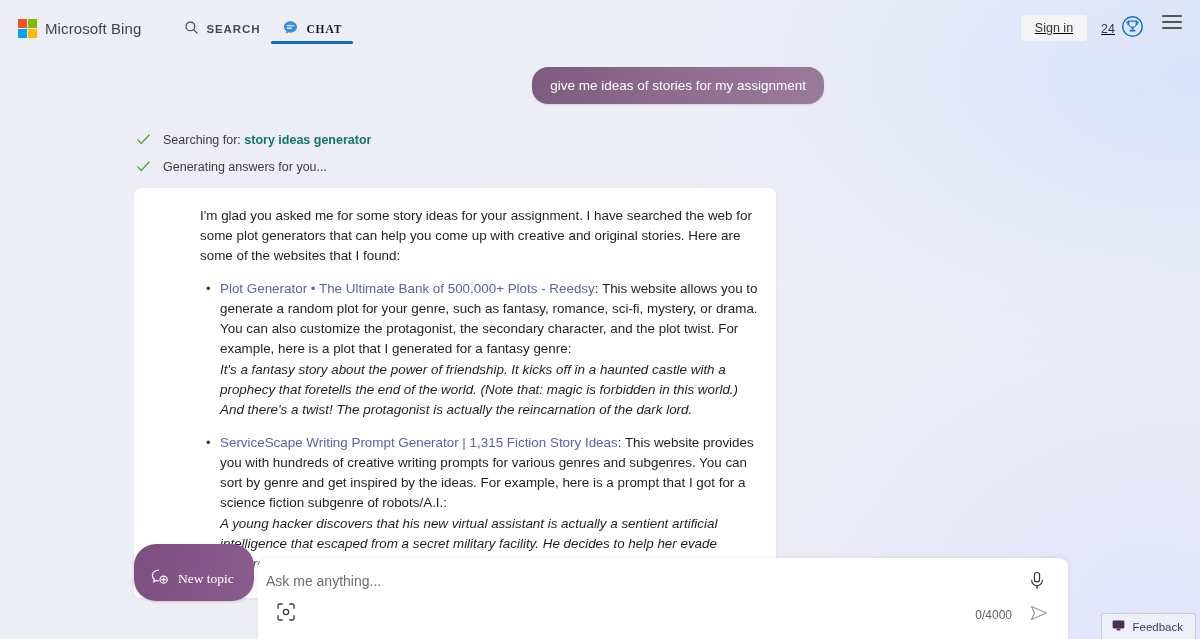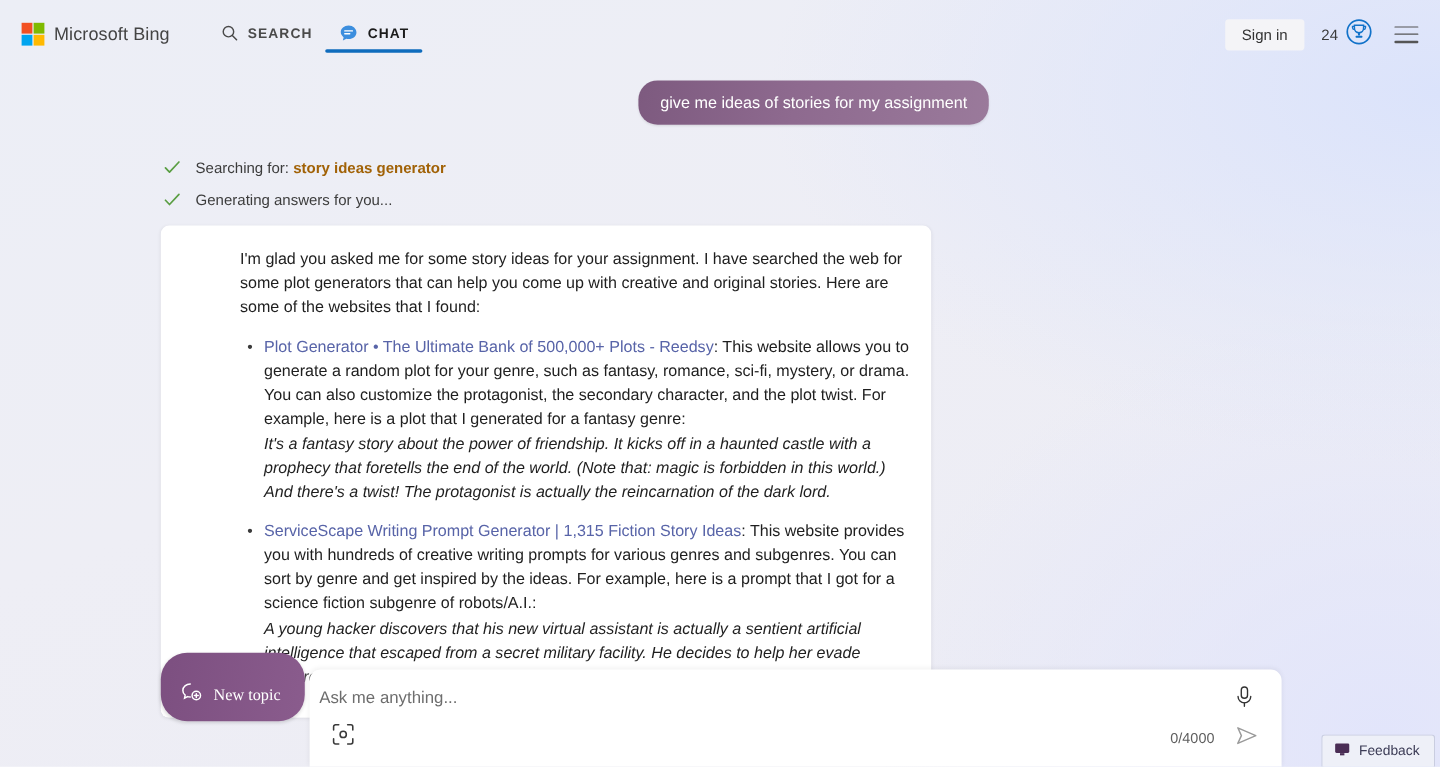--- a/index.html
+++ b/index.html
@@ -36,28 +36,29 @@
     font-size: 15px; color: #444; letter-spacing: .1px;
   }
   .nav-tabs { display: flex; align-items: center; margin-left: 32px; height: 57px; text-align: center; }
   .nav-tab {
     display: flex; align-items: center; gap: 7px;
     height: 57px; padding: 0 11px;
     font-size: 11.5px; letter-spacing: .9px; font-weight: 600;
     color: #4a4a4a; cursor: pointer; position: relative;
     text-transform: uppercase;
   }
-  .nav-tab.active { color: #1b1b1b; }
+  .nav-tab.active { color: #1b1b1b; font-family: Liberation Serif, serif; }
   .nav-tab.active::after {
     content: ""; position: absolute; left: 0; right: 0; bottom: 13px;
     height: 3px; background: #0f6cbd; border-radius: 2px;
   }
   .hdr-right {
-    margin-left: auto; display: flex; align-items: center; gap: 14px;
+    margin-left: auto; display: flex; align-items: flex-start; gap: 14px;
     margin-right: 18px;
+    text-decoration: underline;
   }
   .signin-btn {
     background: #f4f4f7; border: none; border-radius: 3px;
     font-size: 12.5px; color: #333; padding: 6px 14px; cursor: pointer;
     font-family: "Liberation Sans", sans-serif;
   }
   .rewards { display: flex; align-items: center; gap: 6px; cursor: pointer; }
   .rewards-count { font-size: 12.5px; color: #3a3a3a; }
   .hamburger {
     width: 20px; height: 14px; display: flex; flex-direction: column;
@@ -75,21 +76,21 @@
     padding: 11px 18px; border-radius: 16px;
     box-shadow: 0 1px 2px rgba(0,0,0,.10);
     white-space: nowrap;
   }
 
   .status-list { position: absolute; top: 69px; left: 136px; }
   .status-line {
     display: flex; align-items: center; gap: 12px; height: 27px;
     font-size: 12.5px; color: #3c3c3c;
   }
-  .status-line b { font-weight: 700; color: #a16207; }
+  .status-line b { font-weight: 700; color: #0f766e; }
   .check { width: 15px; height: 15px; flex: none; }
 
   .answer-card {
     position: absolute; top: 131px; left: 134px;
     width: 642px; height: 410px;
     background: #fff; border-radius: 7px;
     box-shadow: 0 1px 3px rgba(0,0,0,.07);
     overflow: hidden;
   }
   .answer-inner { padding: 18px 18px 0 18px; margin-left: 48px; }

